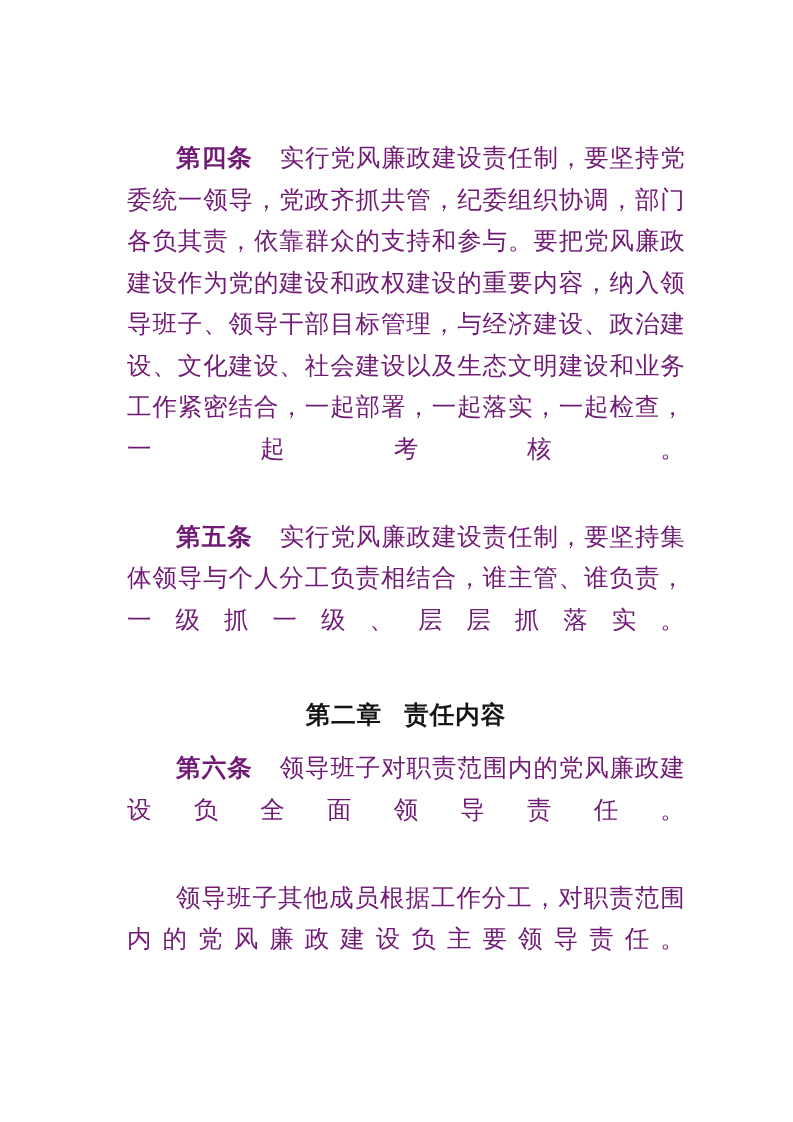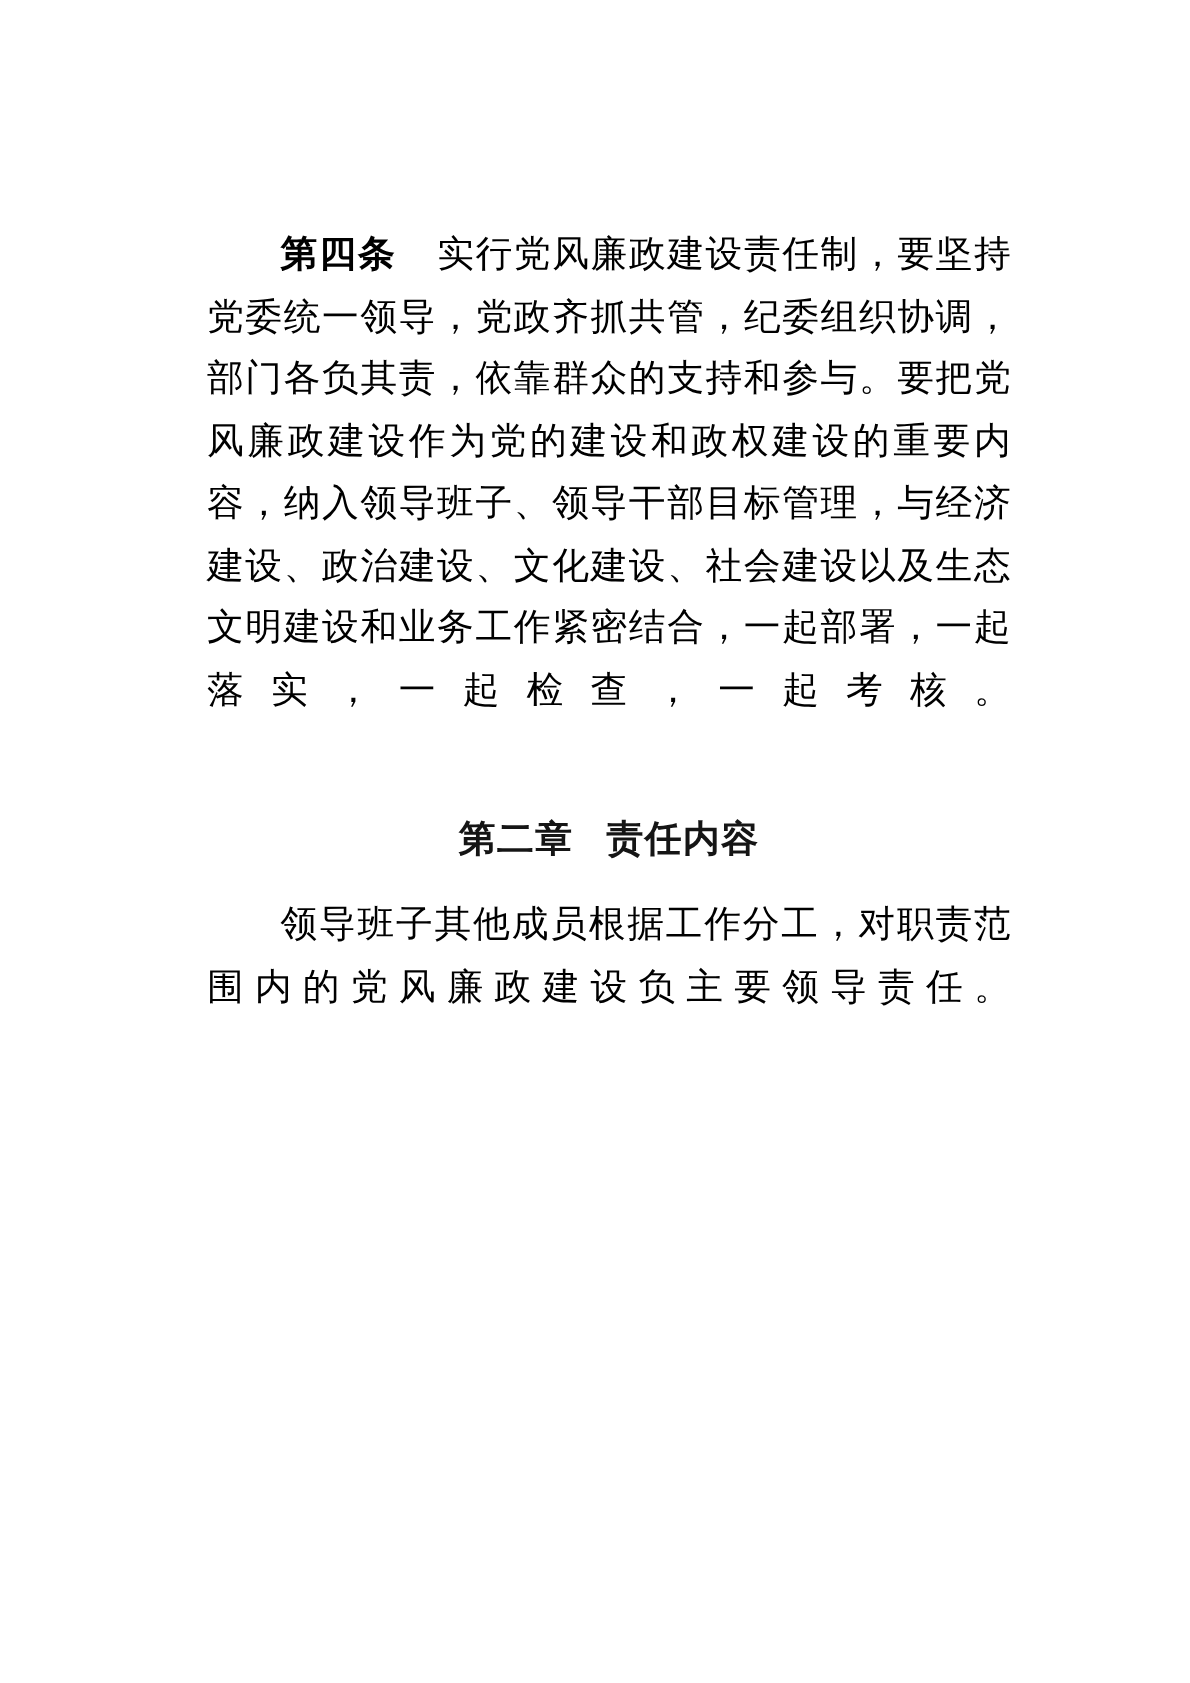--- a/index.html
+++ b/index.html
@@ -23,25 +23,25 @@
     left: 122px;
     top: 132px;
     width: 568px;
   }
 
   
   .para {
     font-family: "DejaVu Serif", "Liberation Serif", serif;
     font-size: 24.5px;
     line-height: 41.5px;
-    color: #000000;
+    color: #701a75;
     text-align: justify;
     text-justify: inter-character;
     text-indent: 49px;
-    margin: 16px;
+    margin: 5px;
     letter-spacing: 0.2px;
     -webkit-font-smoothing: antialiased;
   }
 
   
   .para::after {
     content: "";
     display: inline-block;
     width: 100%;
   }
@@ -77,21 +77,23 @@
   }
 </style>
 </head>
 <body>
 
 <div class="page">
   <div class="doc-body">
 
     <p class="para"><span class="art-label">第四条</span><span class="art-gap"></span><span>实行党风廉政建设责任制，要坚持党委统一领导，党政齐抓共管，纪委组织协调，部门各负其责，依靠群众的支持和参与。要把党风廉政建设作为党的建设和政权建设的重要内容，纳入领导班子、领导干部目标管理，与经济建设、政治建设、文化建设、社会建设以及生态文明建设和业务工作紧密结合，一起部署，一起落实，一起检查，一起考核。</span></p>
 
+    <p class="para"><span class="art-label">第五条</span><span class="art-gap"></span><span>实行党风廉政建设责任制，要坚持集体领导与个人分工负责相结合，谁主管、谁负责，一级抓一级、层层抓落实。</span></p>
 
     <p class="chapter"><span>第二章</span><span class="chapter-gap"></span><span>责任内容</span></p>
 
+    <p class="para"><span class="art-label">第六条</span><span class="art-gap"></span><span>领导班子对职责范围内的党风廉政建设负全面领导责任。</span></p>
 
 
     <p class="para"><span>领导班子其他成员根据工作分工，对职责范围内的党风廉政建设负主要领导责任。</span></p>
 
   </div>
 </div>
 
 </body></html>

